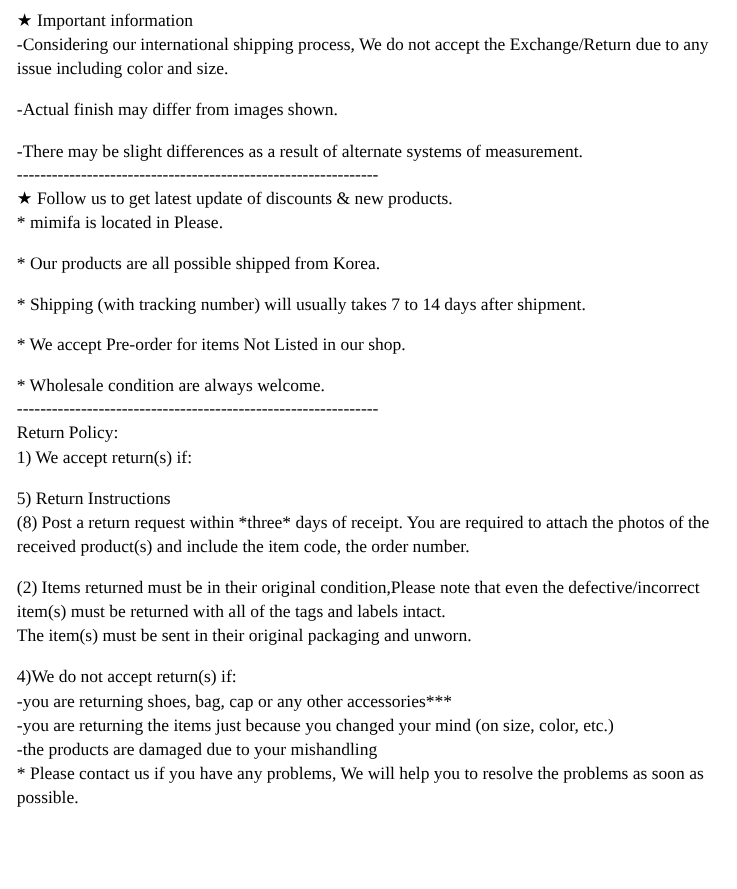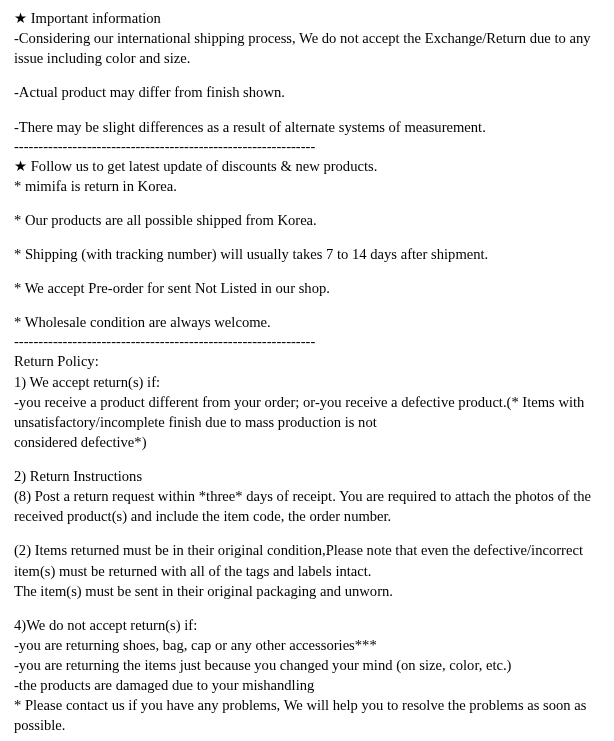--- a/index.html
+++ b/index.html
@@ -45,41 +45,39 @@
   }
 </style>
 </head>
 <body>
 
 <div class="page">
   <div id="content">
       <div class="block tight">★ Important information</div>
       <div class="block tight">-Considering our international shipping process, We do not accept the Exchange/Return due to any issue including color and size.</div>
       <div class="spacer"></div>
-      <div class="block tight">-Actual product may differ from finish shown.</div>
+      <div class="block tight">-Actual finish may differ from images shown.</div>
       <div class="spacer"></div>
       <div class="block tight">-There may be slight differences as a result of alternate systems of measurement.</div>
       <div class="divider">--------------------------------------------------------------</div>
       <div class="block tight">★ Follow us to get latest update of discounts &amp; new products.</div>
-      <div class="block tight">* mimifa is return in Korea.</div>
+      <div class="block tight">* mimifa is located in Please.</div>
       <div class="spacer"></div>
       <div class="block tight">* Our products are all possible shipped from Korea.</div>
       <div class="spacer"></div>
       <div class="block tight">* Shipping (with tracking number) will usually takes 7 to 14 days after shipment.</div>
       <div class="spacer"></div>
-      <div class="block tight">* We accept Pre-order for sent Not Listed in our shop.</div>
+      <div class="block tight">* We accept Pre-order for items Not Listed in our shop.</div>
       <div class="spacer"></div>
       <div class="block tight">* Wholesale condition are always welcome.</div>
       <div class="divider">--------------------------------------------------------------</div>
       <div class="block tight">Return Policy:</div>
       <div class="block tight">1) We accept return(s) if:</div>
-      <div class="block tight">-you receive a product different from your order; or-you receive a defective product.(* Items with unsatisfactory/incomplete finish due to mass production is not
-considered defective*)</div>
       <div class="spacer"></div>
-      <div class="block tight">2) Return Instructions</div>
+      <div class="block tight">5) Return Instructions</div>
       <div class="block tight">(8) Post a return request within *three* days of receipt. You are required to attach the photos of the received product(s) and include the item code, the order number.</div>
       <div class="spacer"></div>
       <div class="block tight">(2) Items returned must be in their original condition,Please note that even the defective/incorrect item(s) must be returned with all of the tags and labels intact.
 The item(s) must be sent in their original packaging and unworn.</div>
       <div class="spacer"></div>
       <div class="block tight">4)We do not accept return(s) if:</div>
       <div class="block tight">-you are returning shoes, bag, cap or any other accessories***</div>
       <div class="block tight">-you are returning the items just because you changed your mind (on size, color, etc.)</div>
       <div class="block tight">-the products are damaged due to your mishandling</div>
       <div class="block tight">* Please contact us if you have any problems, We will help you to resolve the problems as soon as possible.</div>

